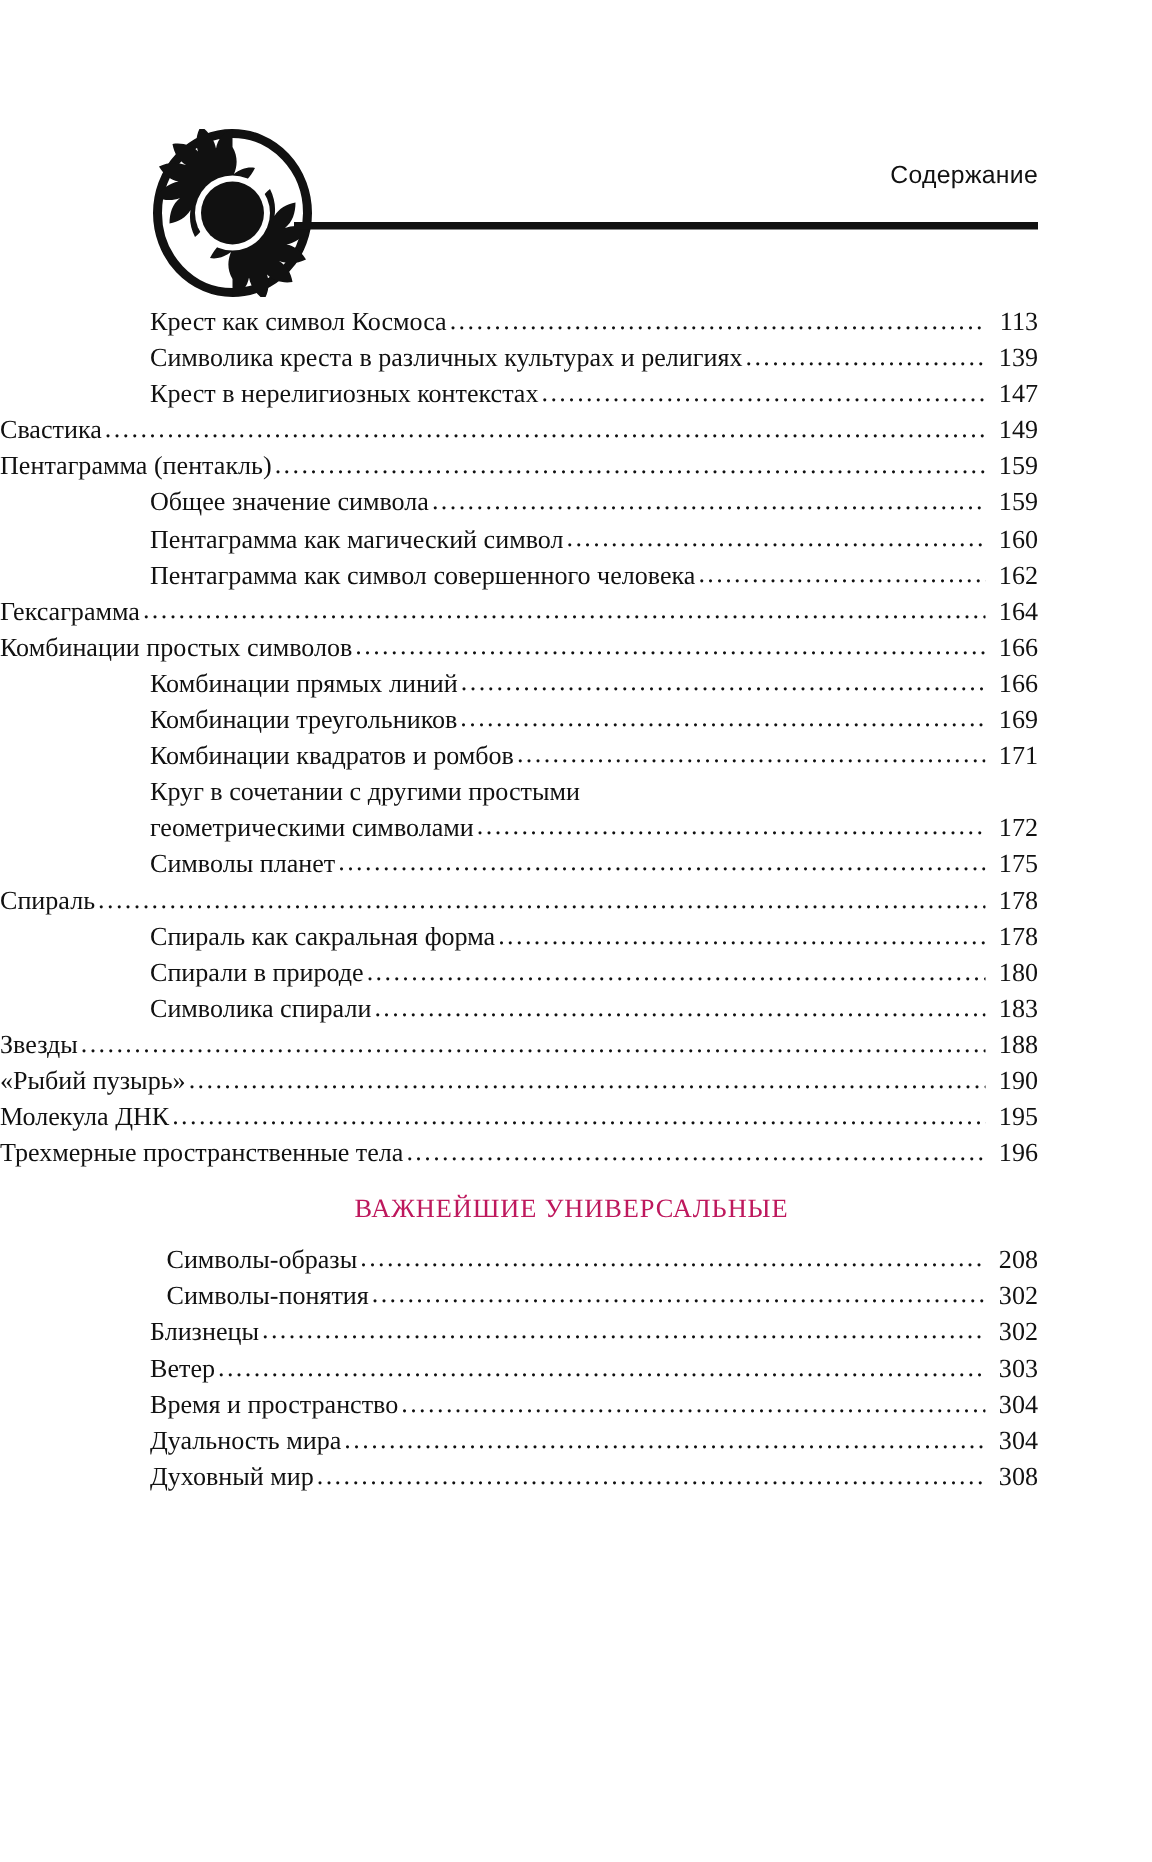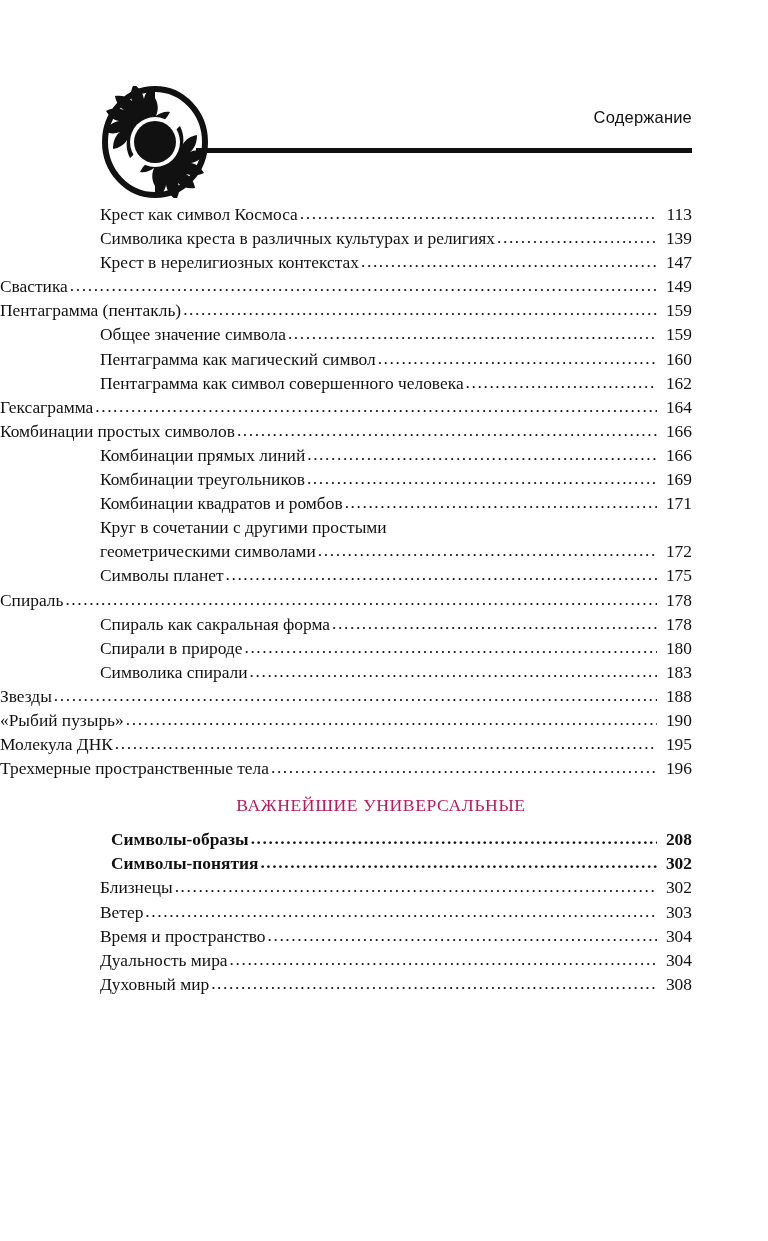--- a/index.html
+++ b/index.html
@@ -90,21 +90,21 @@
     content: "......................................................................................................................................";
   }
   .toc-entry .page {
     flex: 0 0 auto;
     text-align: right;
     min-width: 34px;
   }
   
   .level-1 { }
   .level-2 { padding-left: 100px; }
-  .level-1.outdent { padding-left: 111px; font-weight: bold; }
+  .level-1.outdent { padding-left: 111px; }
   
   .toc-entry.wrap-line .leader::before { content: ""; }
 
   
   .section-heading {
     margin-top: 14px;
     text-align: center;
     font-size: 17.6px;
     line-height: 23px;
     letter-spacing: 0.6px;

